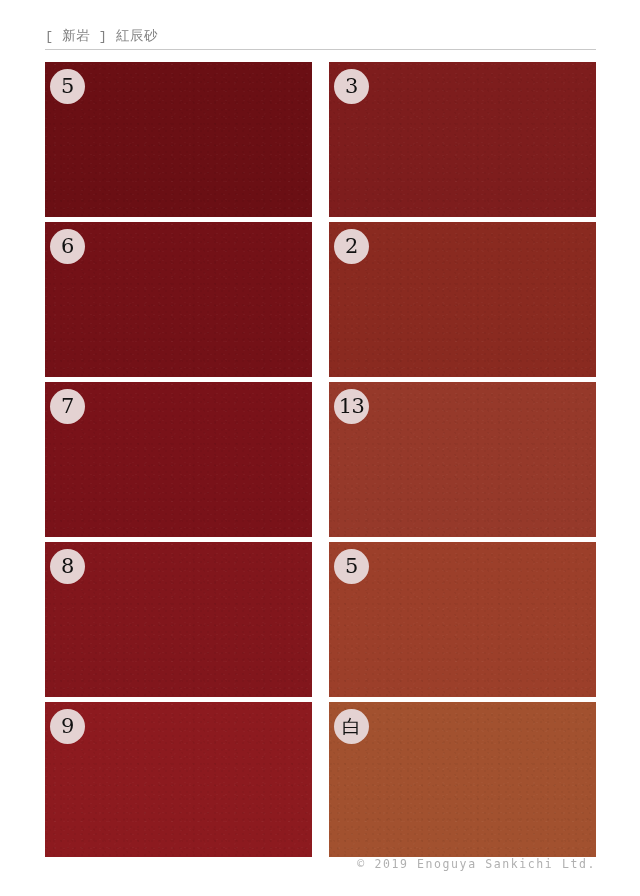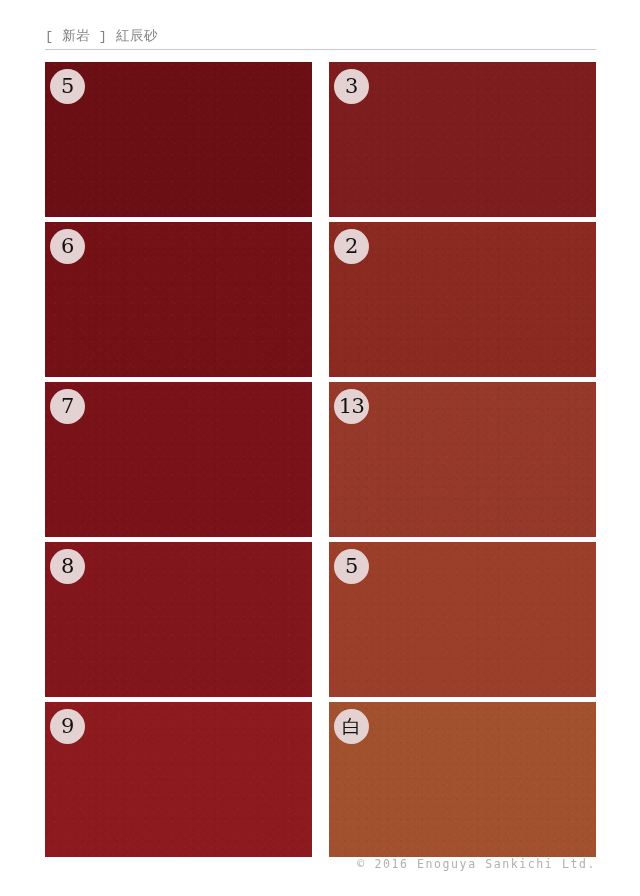--- a/index.html
+++ b/index.html
@@ -205,16 +205,16 @@
     <div class="swatch">
       <div class="swatch-fill" style="background-color: rgb(162, 81, 47);"></div>
       <div class="badge">
         <span class="badge-label kanji">白</span>
       </div>
     </div>
 
   </div>
 
   <div class="footer">
-    <div class="copyright">© 2016 Enoguya Sankichi Ltd.</div>
+    <div class="copyright">© 2019 Enoguya Sankichi Ltd.</div>
   </div>
 
 </div>
 
 </body></html>

